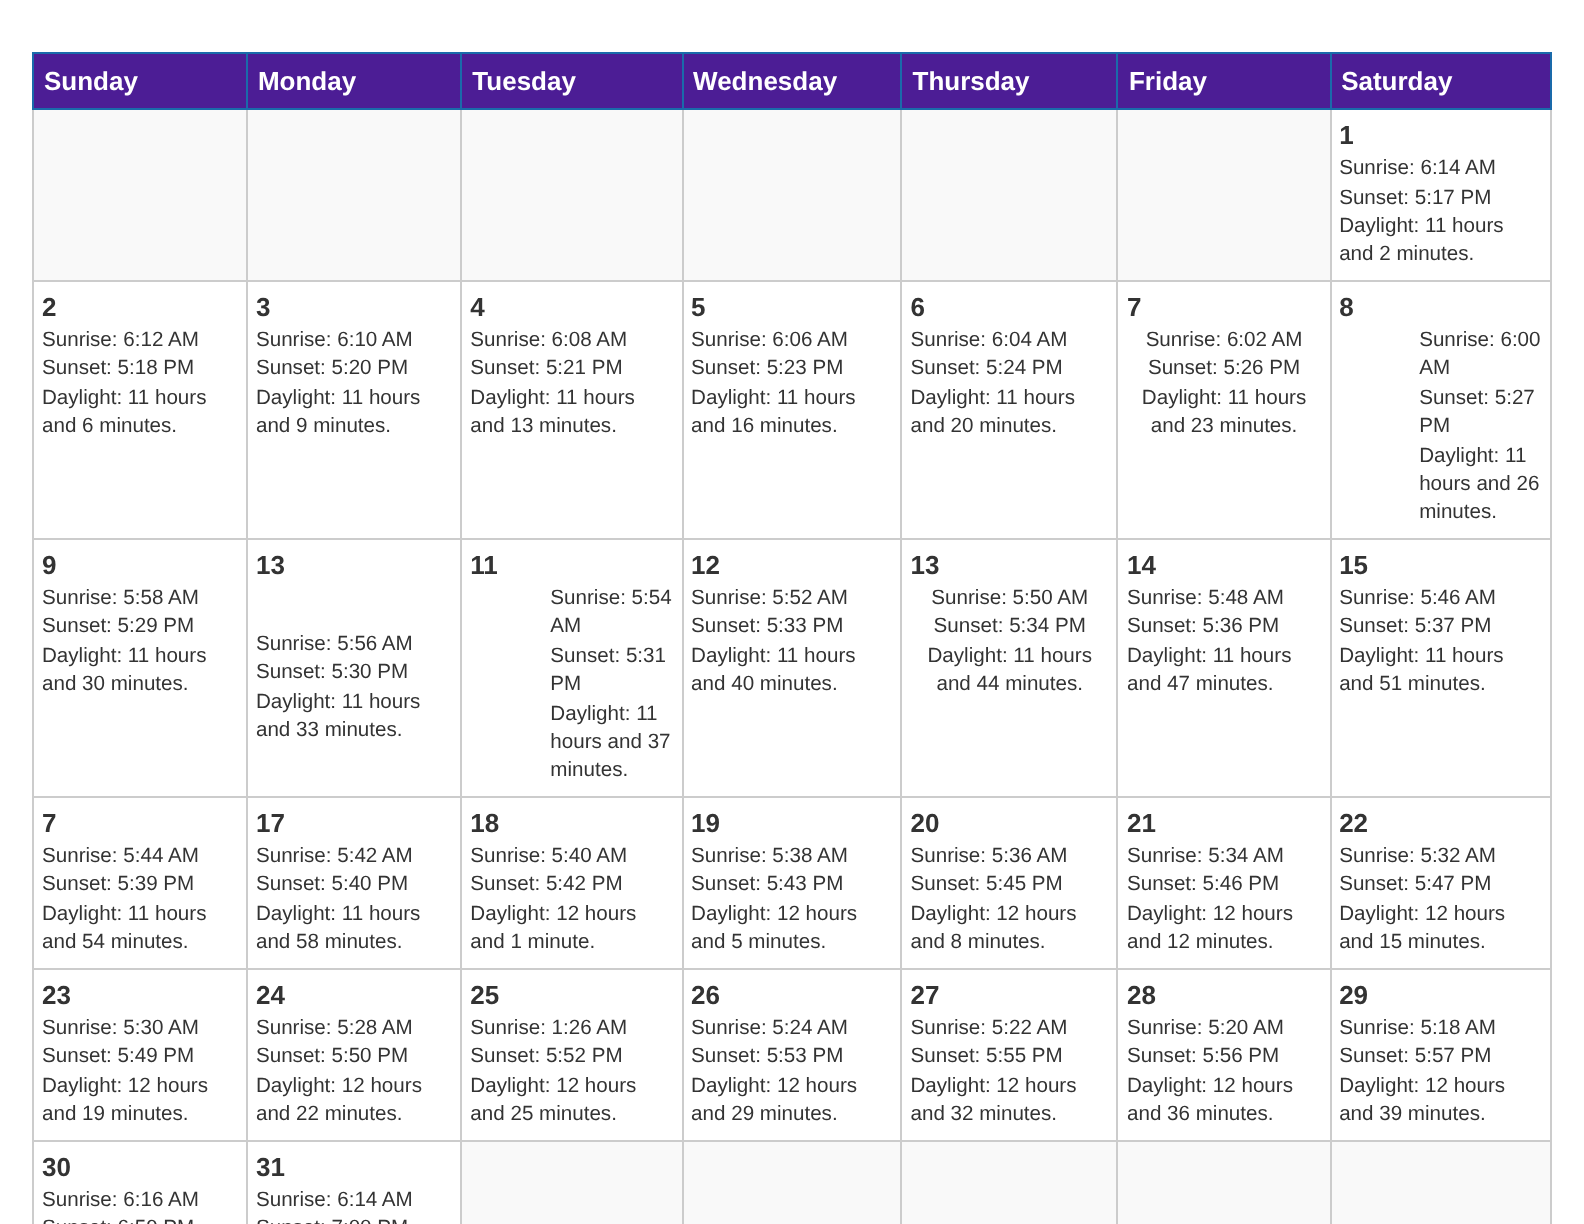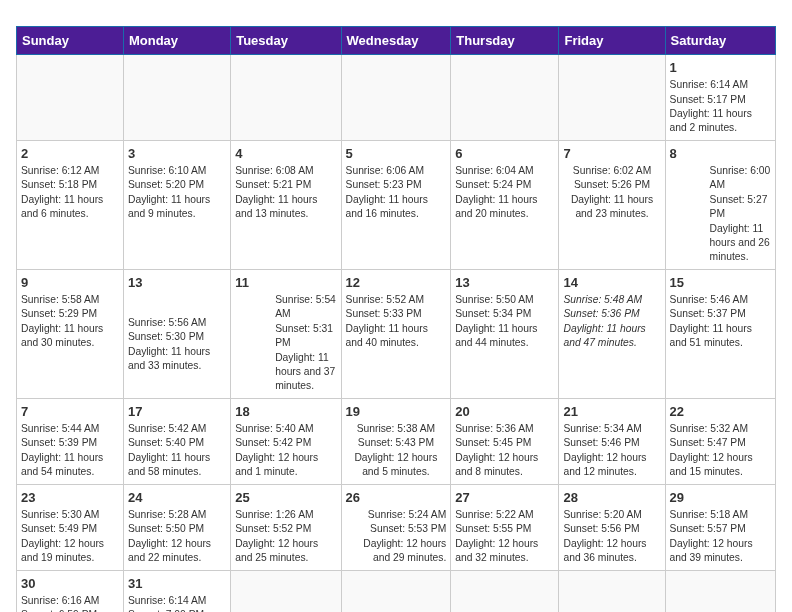--- a/index.html
+++ b/index.html
@@ -170,27 +170,27 @@
 Daylight: 11 hours and 37 minutes.</div>
         </td>
         <td>
           <span class="day-number">12</span>
           <div class="day-info" style="white-space: pre-line;">Sunrise: 5:52 AM
 Sunset: 5:33 PM
 Daylight: 11 hours and 40 minutes.</div>
         </td>
         <td>
           <span class="day-number">13</span>
-          <div class="day-info" style="white-space: pre-line;">Sunrise: 5:50 AM
+          <div class="day-info" style="white-space: pre-line; text-align: center;">Sunrise: 5:50 AM
 Sunset: 5:34 PM
 Daylight: 11 hours and 44 minutes.</div>
         </td>
         <td>
           <span class="day-number">14</span>
-          <div class="day-info" style="white-space: pre-line; font-style: italic;">Sunrise: 5:48 AM
+          <div class="day-info" style="white-space: pre-line;">Sunrise: 5:48 AM
 Sunset: 5:36 PM
 Daylight: 11 hours and 47 minutes.</div>
         </td>
         <td>
           <span class="day-number">15</span>
           <div class="day-info" style="white-space: pre-line;">Sunrise: 5:46 AM
 Sunset: 5:37 PM
 Daylight: 11 hours and 51 minutes.</div>
         </td>
       </tr>
@@ -208,21 +208,21 @@
 Daylight: 11 hours and 58 minutes.</div>
         </td>
         <td>
           <span class="day-number">18</span>
           <div class="day-info" style="white-space: pre-line;">Sunrise: 5:40 AM
 Sunset: 5:42 PM
 Daylight: 12 hours and 1 minute.</div>
         </td>
         <td>
           <span class="day-number">19</span>
-          <div class="day-info" style="white-space: pre-line; text-align: center;">Sunrise: 5:38 AM
+          <div class="day-info" style="white-space: pre-line;">Sunrise: 5:38 AM
 Sunset: 5:43 PM
 Daylight: 12 hours and 5 minutes.</div>
         </td>
         <td>
           <span class="day-number">20</span>
           <div class="day-info" style="white-space: pre-line;">Sunrise: 5:36 AM
 Sunset: 5:45 PM
 Daylight: 12 hours and 8 minutes.</div>
         </td>
         <td>
@@ -252,21 +252,21 @@
 Daylight: 12 hours and 22 minutes.</div>
         </td>
         <td>
           <span class="day-number">25</span>
           <div class="day-info" style="white-space: pre-line;">Sunrise: 1:26 AM
 Sunset: 5:52 PM
 Daylight: 12 hours and 25 minutes.</div>
         </td>
         <td>
           <span class="day-number">26</span>
-          <div class="day-info" style="white-space: pre-line; text-align: right;">Sunrise: 5:24 AM
+          <div class="day-info" style="white-space: pre-line;">Sunrise: 5:24 AM
 Sunset: 5:53 PM
 Daylight: 12 hours and 29 minutes.</div>
         </td>
         <td>
           <span class="day-number">27</span>
           <div class="day-info" style="white-space: pre-line;">Sunrise: 5:22 AM
 Sunset: 5:55 PM
 Daylight: 12 hours and 32 minutes.</div>
         </td>
         <td>

